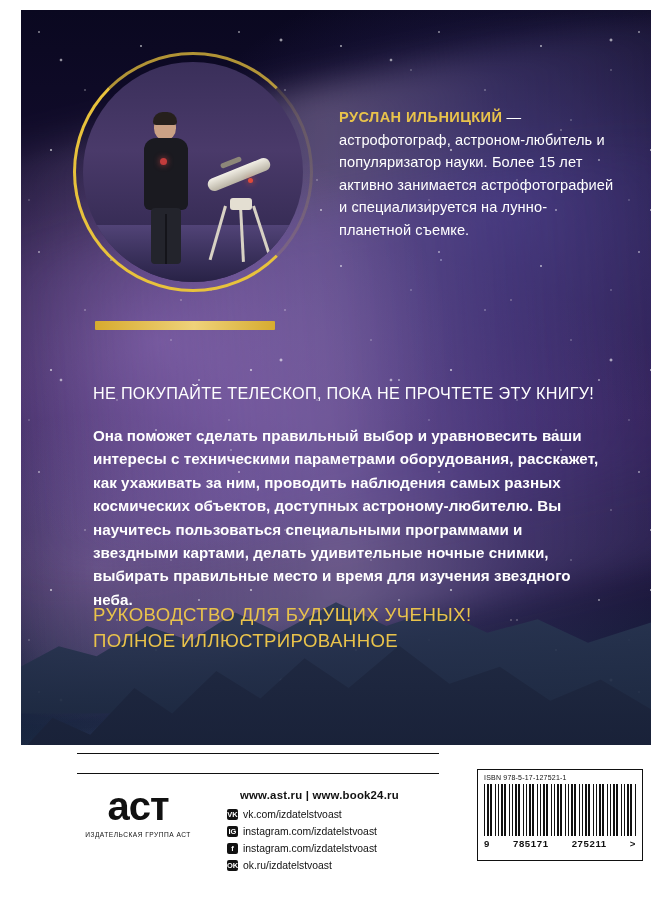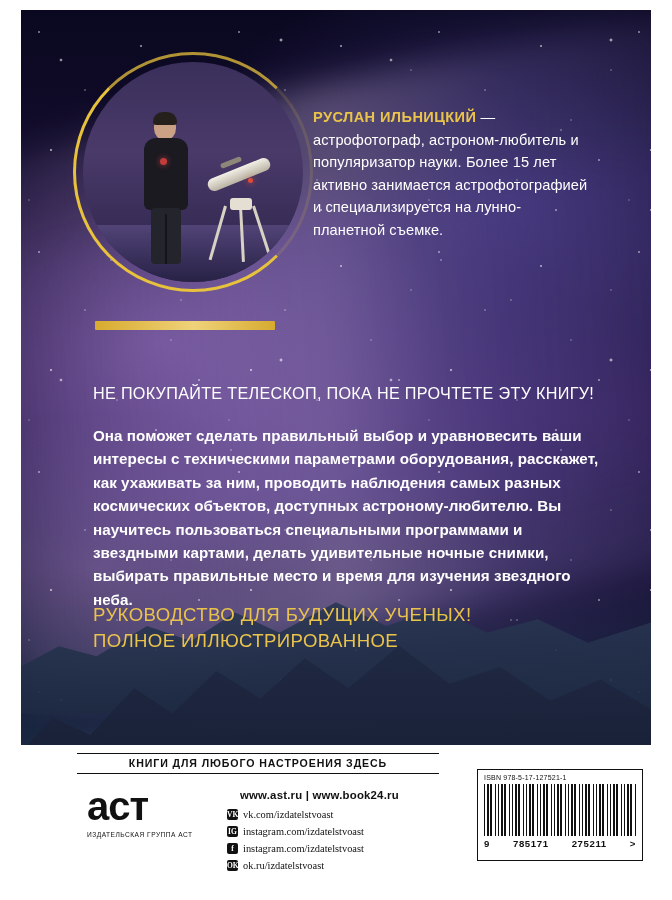--- a/index.html
+++ b/index.html
@@ -284,21 +284,21 @@
     left: 74px;
     top: 311px;
     width: 180px;
     height: 9px;
     background: linear-gradient(90deg, #d7ab2f, #efd27a 55%, #d7ab2f);
     border-radius: 1px;
   }
   
   .bio {
     position: absolute;
-    left: 292px;
+    left: 318px;
     top: 96px;
     width: 280px;
     color: #ffffff;
     font-size: 14.6px;
     line-height: 22.5px;
     letter-spacing: .1px;
   }
   .bio .name {
     color: #e9c34b;
     font-weight: bold;
@@ -365,23 +365,24 @@
   .footer-rule2 {
     position: absolute;
     left: 56px;
     top: 28px;
     width: 362px;
     height: 1px;
     background: #111111;
   }
   .ast-logo {
     position: absolute;
-    left: 66px;
+    left: 58px;
     top: 40px;
     width: 118px;
+    text-align: center;
   }
   .ast-mark {
     font-size: 40px;
     font-weight: bold;
     letter-spacing: -1px;
     color: #111111;
     line-height: 42px;
     font-family: "Liberation Sans", sans-serif;
   }
   .ast-sub {
@@ -405,21 +406,20 @@
     top: 62px;
     font-size: 10.4px;
     color: #111111;
   }
   .soc-row {
     display: flex;
     align-items: center;
     gap: 5px;
     height: 15px;
     margin-bottom: 2px;
-    font-family: Liberation Serif, serif;
   }
   .soc-ico {
     width: 11px;
     height: 11px;
     border-radius: 2px;
     background: #111111;
     color: #ffffff;
     font-size: 7.5px;
     line-height: 11px;
     text-align: center;
@@ -518,21 +518,20 @@
     </div>
 
     <div class="tagline">
       <div>РУКОВОДСТВО ДЛЯ БУДУЩИХ УЧЕНЫХ!</div>
       <div>ПОЛНОЕ ИЛЛЮСТРИРОВАННОЕ</div>
     </div>
   </div>
 
   <div class="footer">
     <div class="footer-rule"></div>
-    <div class="footer-tag">КНИГИ ДЛЯ ЛЮБОГО НАСТРОЕНИЯ ЗДЕСЬ</div>
     <div class="footer-rule2"></div>
 
     <div class="ast-logo">
       <div class="ast-mark">аст</div>
       <div class="ast-sub">ИЗДАТЕЛЬСКАЯ ГРУППА АСТ</div>
     </div>
 
     <div class="sites">www.ast.ru | www.book24.ru</div>
 
     <div class="socials">

